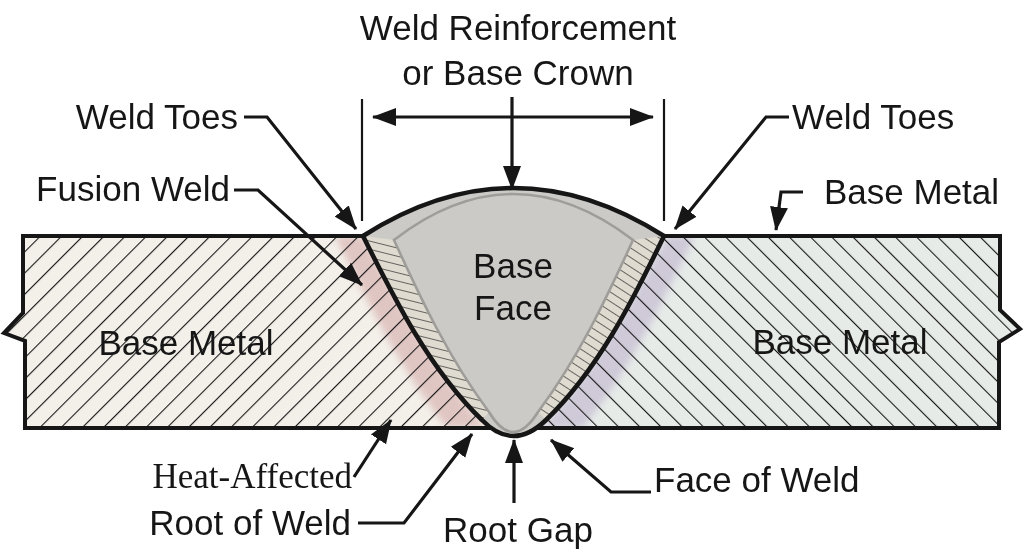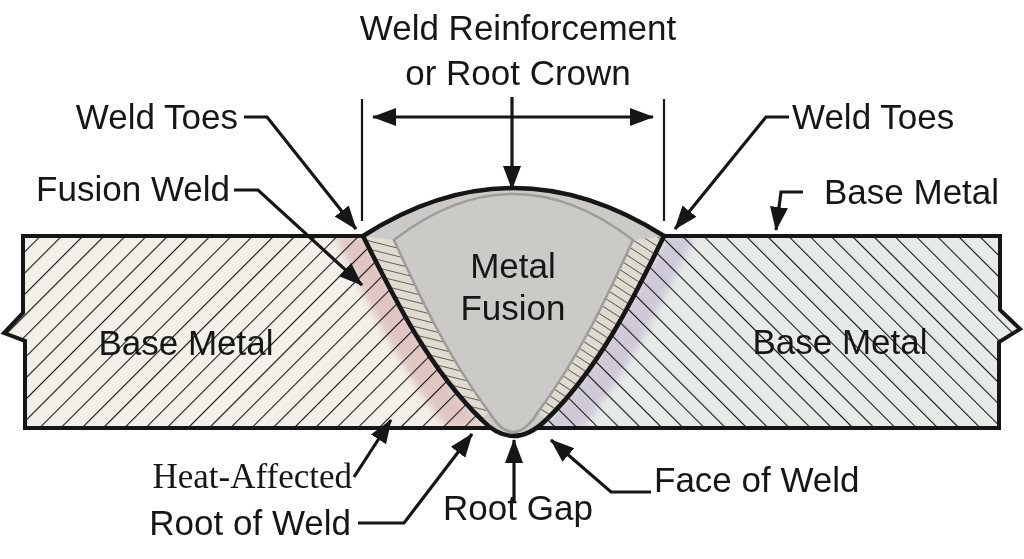--- a/index.html
+++ b/index.html
@@ -95,41 +95,41 @@
       <path d="M803 192 L781 192 L776 230" marker-end="url(#ah)"></path>
       <path d="M354 477 L391 420" marker-end="url(#ah)"></path>
       <path d="M358 523 L404 523 L472 434" marker-end="url(#ah)"></path>
       <path d="M514 503 L514 440" marker-end="url(#ah)"></path>
       <path d="M651 492 L611 492 L551 440" marker-end="url(#ah)"></path>
     </g>
   </svg>
 
   <div class="lbl two" style="left:338px;top:5px;width:360px;">
     <span>Weld Reinforcement</span><br>
-    <span>or Root Crown</span>
+    <span>or Base Crown</span>
   </div>
 
   <div class="lbl r" style="left:38px;top:97px;width:200px;">Weld Toes</div>
 
   <div class="lbl r" style="left:10px;top:169px;width:220px;">Fusion Weld</div>
 
   <div class="lbl" style="left:792px;top:97px;">Weld Toes</div>
 
   <div class="lbl" style="left:824px;top:172px;">Base Metal</div>
 
   <div class="lbl c" style="left:36px;top:323px;width:300px;">Base Metal</div>
 
   <div class="lbl c" style="left:690px;top:322px;width:300px;">Base Metal</div>
 
   <div class="lbl two" style="left:413px;top:245px;width:200px;line-height:42px;">
-    <span>Metal</span><br>
-    <span>Fusion</span>
+    <span>Base</span><br>
+    <span>Face</span>
   </div>
 
   <div class="lbl r" style="left:92px;top:457px;width:260px;font-family:Liberation Serif, serif;">Heat-Affected</div>
 
   <div class="lbl r" style="left:91px;top:503px;width:260px;">Root of Weld</div>
 
-  <div class="lbl c" style="left:418px;top:488px;width:200px;text-align:center;">Root Gap</div>
+  <div class="lbl c" style="left:418px;top:510px;width:200px;text-align:center;">Root Gap</div>
 
   <div class="lbl" style="left:654px;top:460px;">Face of Weld</div>
 
 </div>
 
 </body></html>

